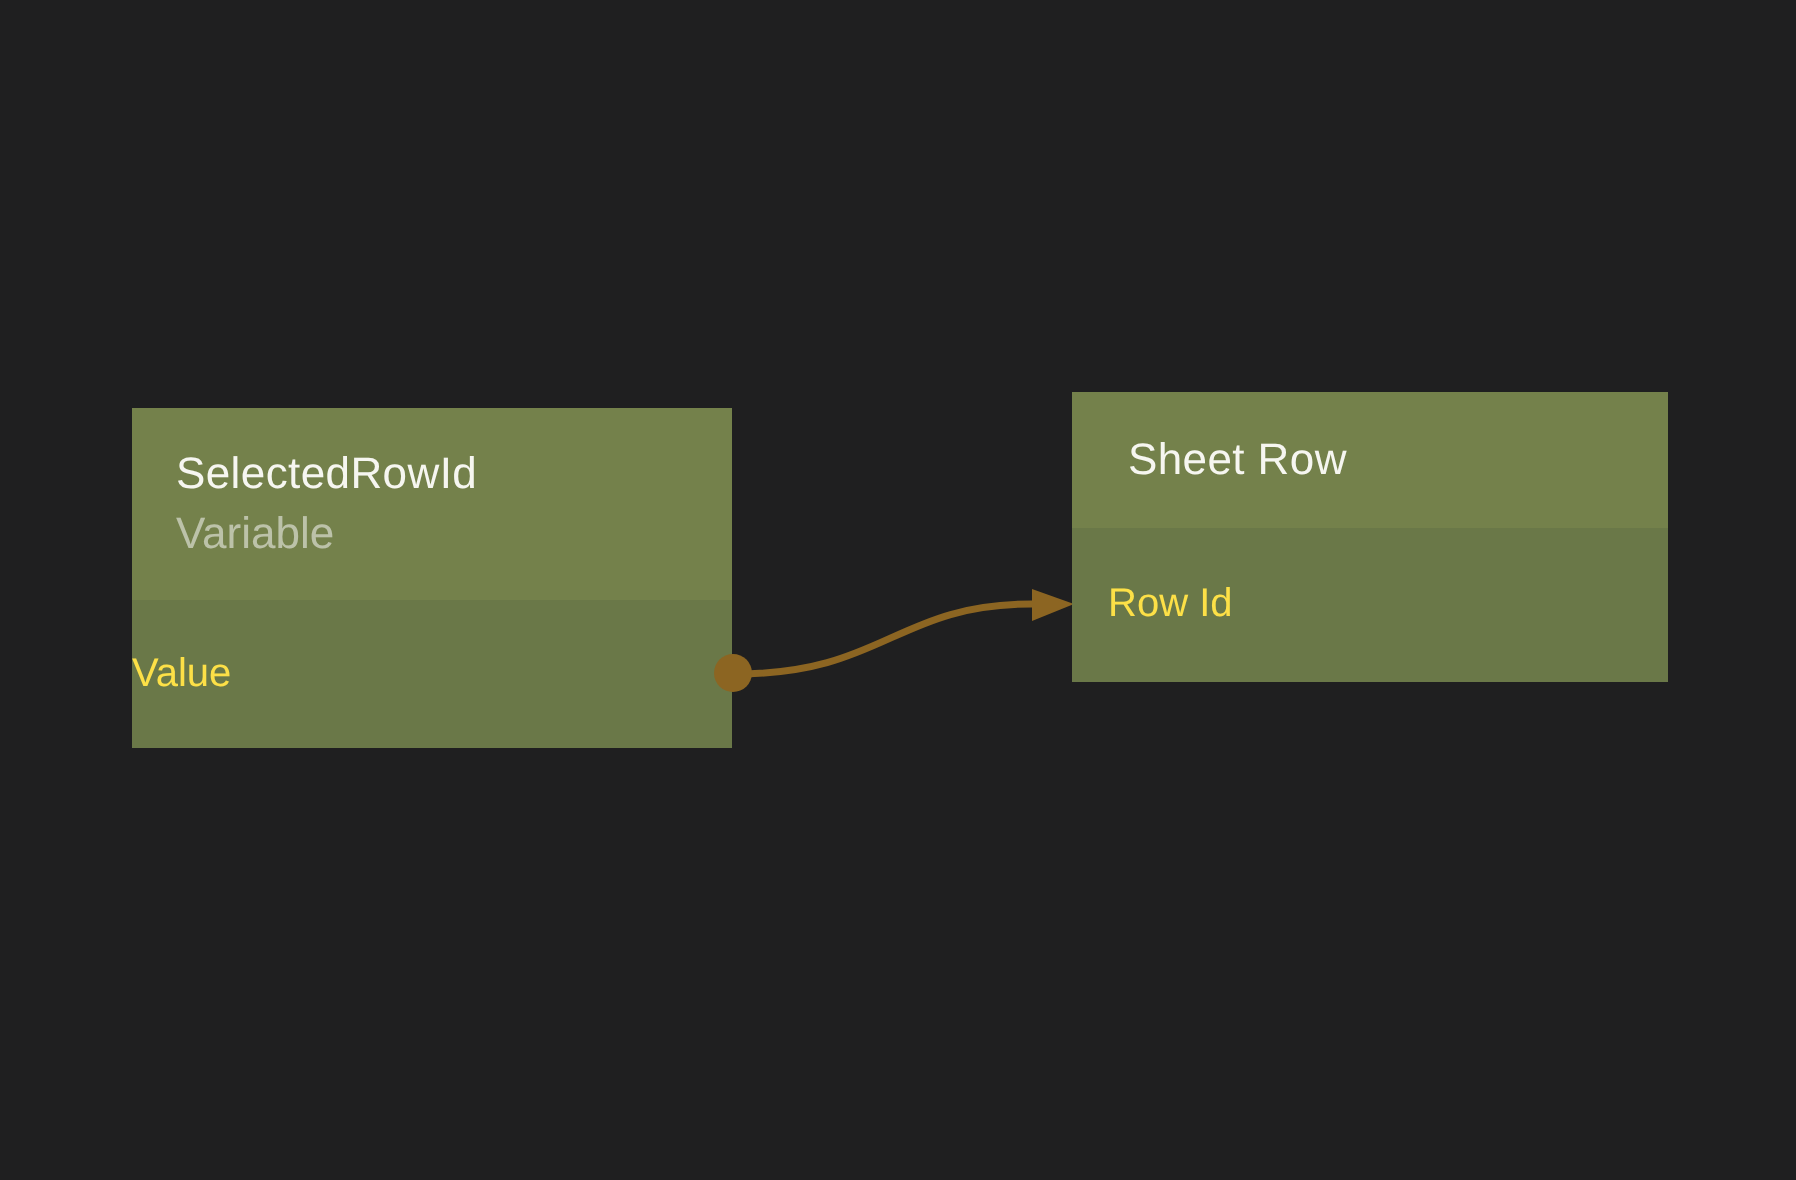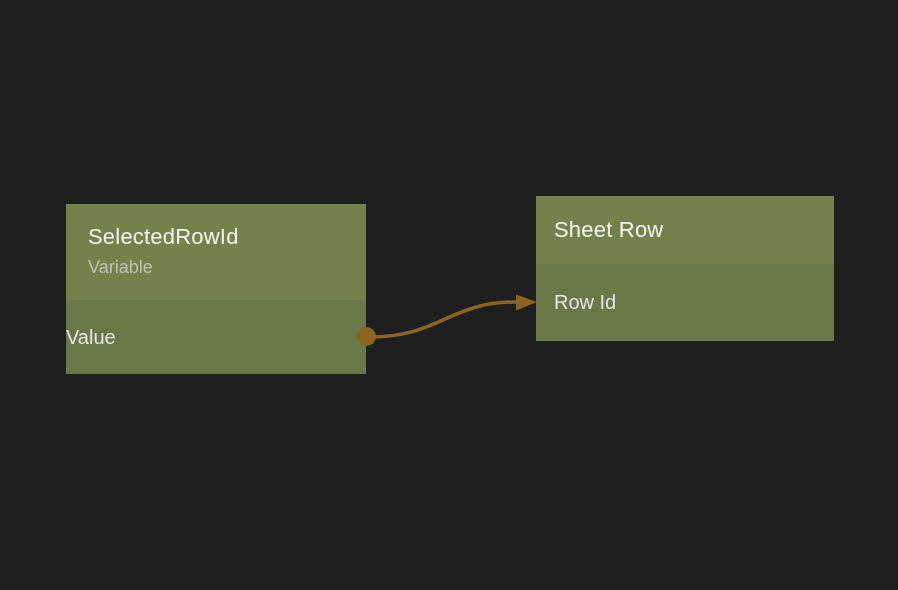--- a/index.html
+++ b/index.html
@@ -41,57 +41,57 @@
     align-items: center;
   }
   .node-title {
     color: #f6f6f0;
     font-size: 22px;
     line-height: 30px;
     letter-spacing: 0.2px;
   }
   .node-subtitle {
     color: rgba(255,255,255,0.52);
-    font-size: 18px;
+    font-size: 22px;
     line-height: 30px;
   }
   
   .node-selectedrowid {
     left: 66px; top: 204px;
     width: 300px; height: 170px;
   }
   .node-selectedrowid .node-header {
     height: 96px;
     padding-left: 22px;
   }
   .node-selectedrowid .node-body {
     justify-content: flex-start;
     padding-right: 20px;
   }
   .port-label {
-    color: #e5e5e5;
+    color: #fde047;
     font-size: 20px;
   }
   .port-dot {
     position: absolute;
     width: 19px; height: 19px;
     border-radius: 50%;
     background: #8c6522;
     right: -10px;
     top: 123px;
     z-index: 2;
   }
   
   .node-sheetrow {
     left: 536px; top: 196px;
     width: 298px; height: 145px;
   }
   .node-sheetrow .node-header {
     height: 68px;
-    padding-left: 18px;
+    padding-left: 28px;
   }
   .node-sheetrow .node-body {
     justify-content: flex-start;
     padding-left: 18px;
   }
 </style>
 </head>
 <body>
 
 <div class="canvas">

